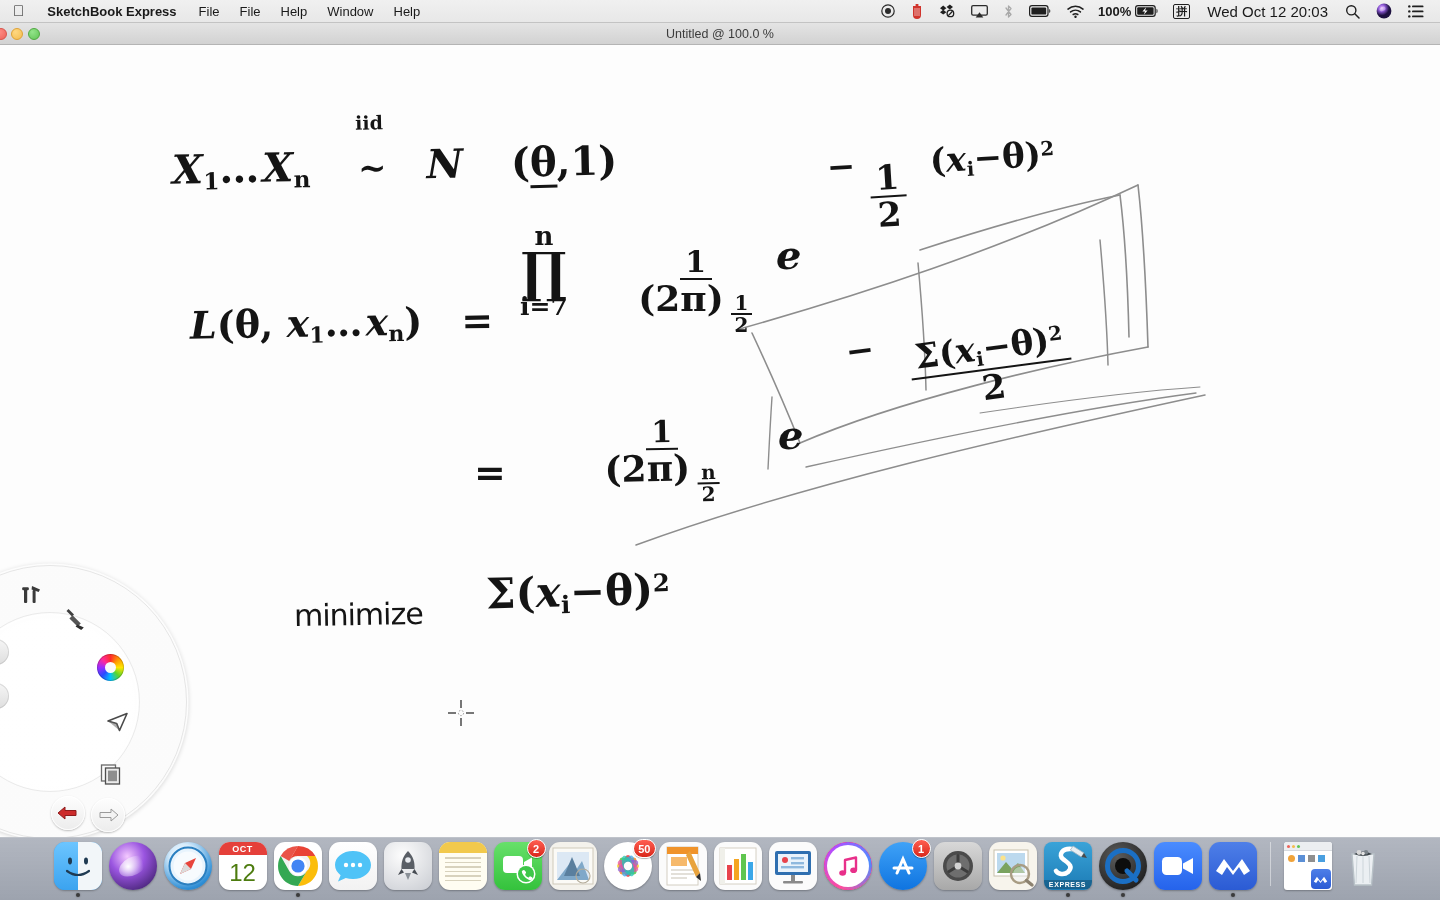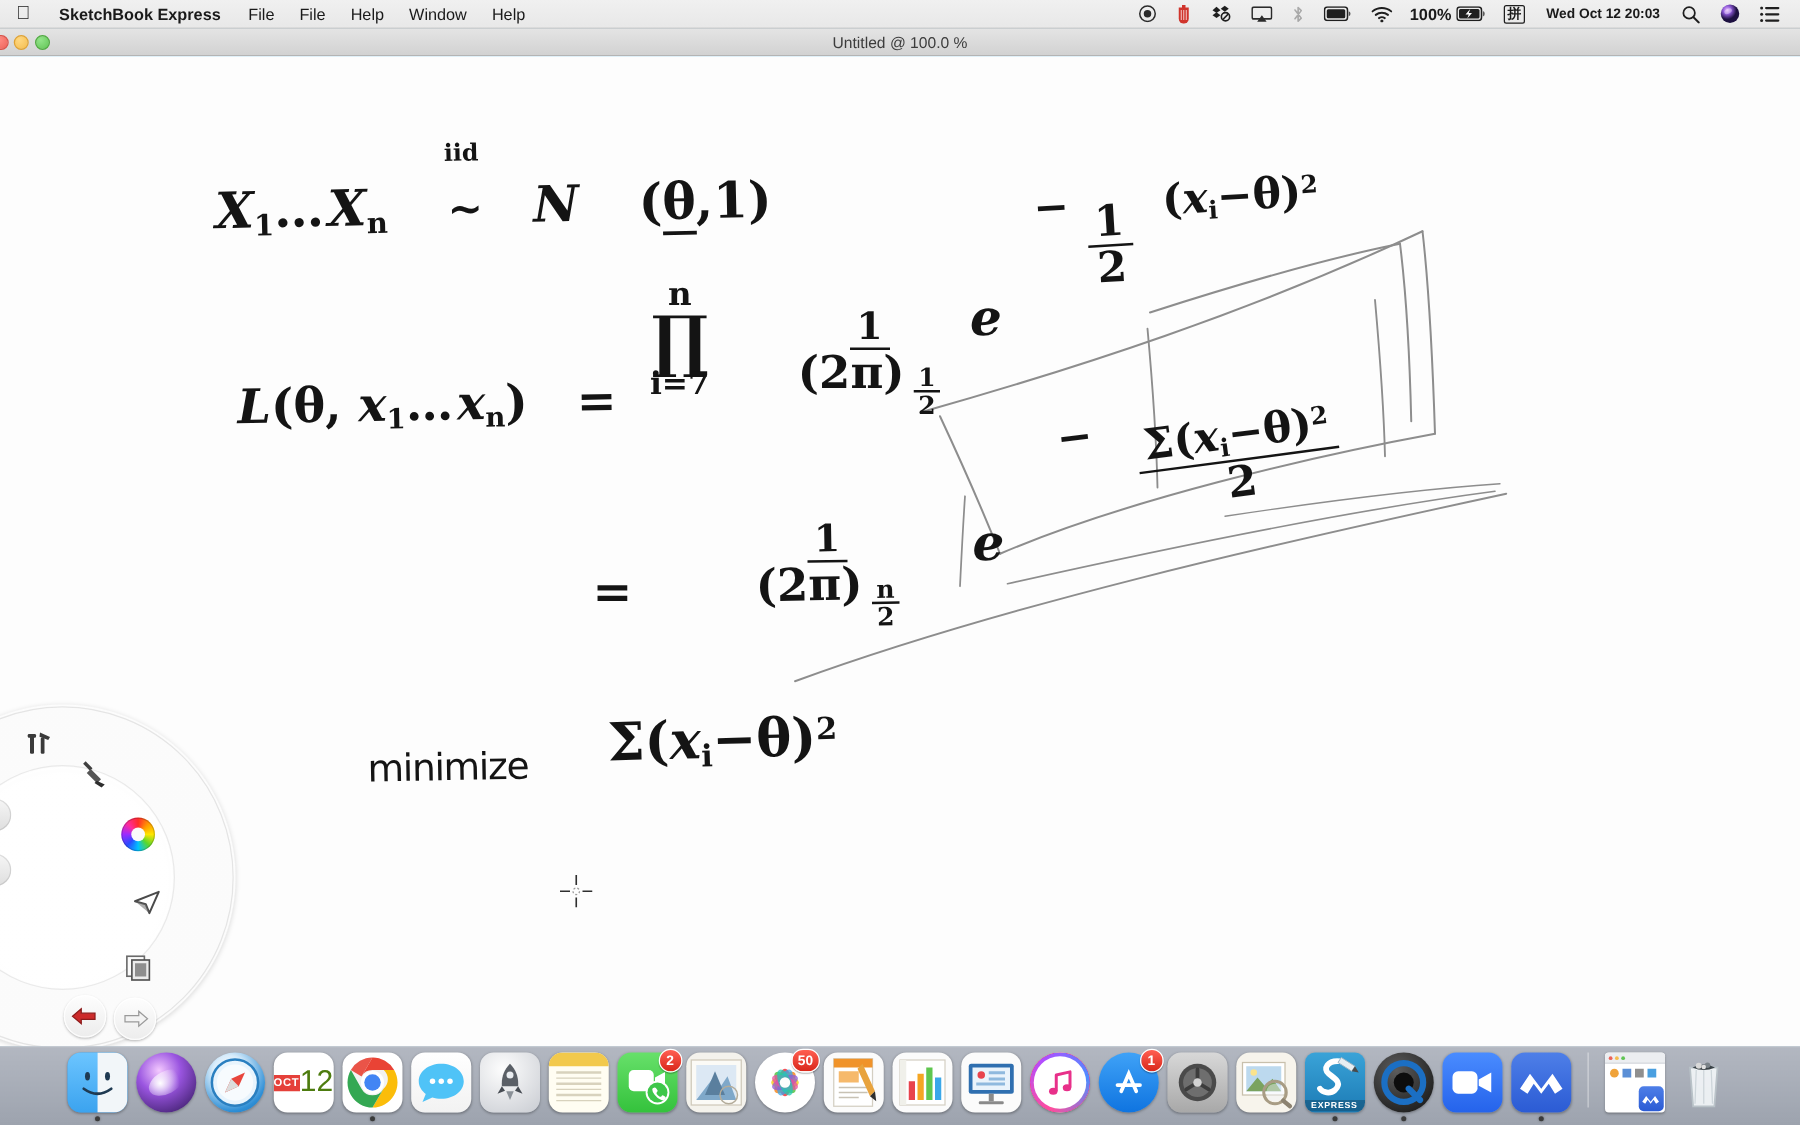--- a/index.html
+++ b/index.html
@@ -30,31 +30,31 @@
   }
   .mb-item.app{ font-weight:bold; padding:0 12px;text-align:right; }
   #mb-right{
     margin-left:auto; display:flex; align-items:center; height:100%;
     padding-right:8px; gap:0px;
   }
   .mb-ricon{
     height:100%; display:flex; align-items:center; justify-content:center;
     padding:0 8px; font-size:13px;font-weight:bold;
   }
-  .mb-clock{ padding:0 9px; font-size:11px; white-space:nowrap;
-             display:flex; align-items:center; height:100%;font-weight:bold; }
+  .mb-clock{ padding:0 9px; font-size:15px; white-space:nowrap;
+             display:flex; align-items:center; height:100%; }
   .dim{ opacity:.32; }
 
   
   .svg-ico{ display:block; }
 
   
   #window{
     position:absolute; top:23px; left:0; width:1440px; height:814px;
-    background:#7dd3fc;
+    background:#f9a8d4;
   }
   #titlebar{
     position:relative; height:22px; width:100%;
     background:linear-gradient(180deg,#e4e4e4 0%,#d2d2d2 100%);
     border-bottom:1px solid #b4b4b4;
     display:flex; align-items:center;
   }
   .traffic{
     position:absolute; top:50%; transform:translateY(-50%);
     width:12px; height:12px; border-radius:50%;
@@ -527,21 +527,21 @@
       <svg width="42" height="42" viewBox="0 0 42 42">
         <circle cx="21" cy="21" r="18.5" fill="#e8f4fd" stroke="#2a7fc0" stroke-width="2"></circle>
         <circle cx="21" cy="21" r="14.5" fill="#f7fbfe"></circle>
         <path d="M29 13 L24 24 L13 29 L18 18 Z" fill="#e8453c"></path>
         <path d="M24 24 L13 29 L18 18 Z" fill="#dcdcdc"></path>
       </svg>
     </div>
   </div>
 
   <div class="dock-item">
-    <div class="dock-ico" style="background:#fff;">
+    <div class="dock-ico" style="background:#fff;flex-direction:column;">
       <div style="width:100%;height:13px;background:#e5403a;color:#fff;font-size:9px;font-weight:bold;
                   display:flex;align-items:center;justify-content:center;letter-spacing:.5px;">OCT</div>
       <div style="flex:1;width:100%;display:flex;align-items:center;justify-content:center;
                   font-size:24px;color:#4d7c0f;font-weight:300;">12</div>
     </div>
   </div>
 
   <div class="dock-item">
     <div class="dock-ico" style="background:#fff;">
       <svg width="44" height="44" viewBox="0 0 44 44">

